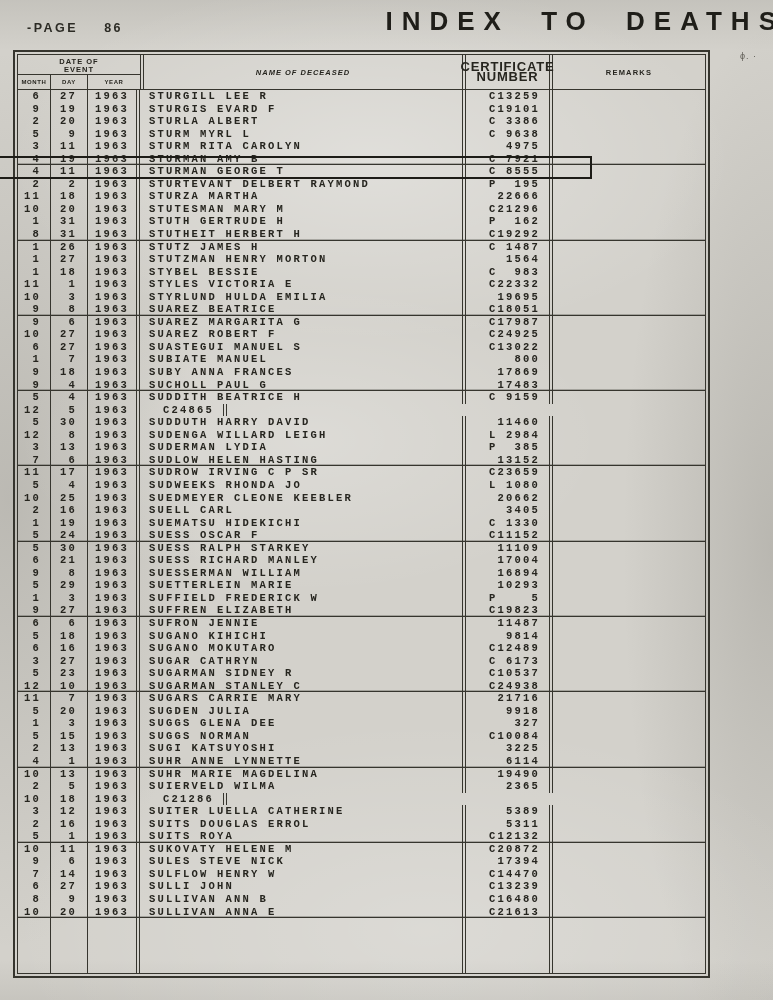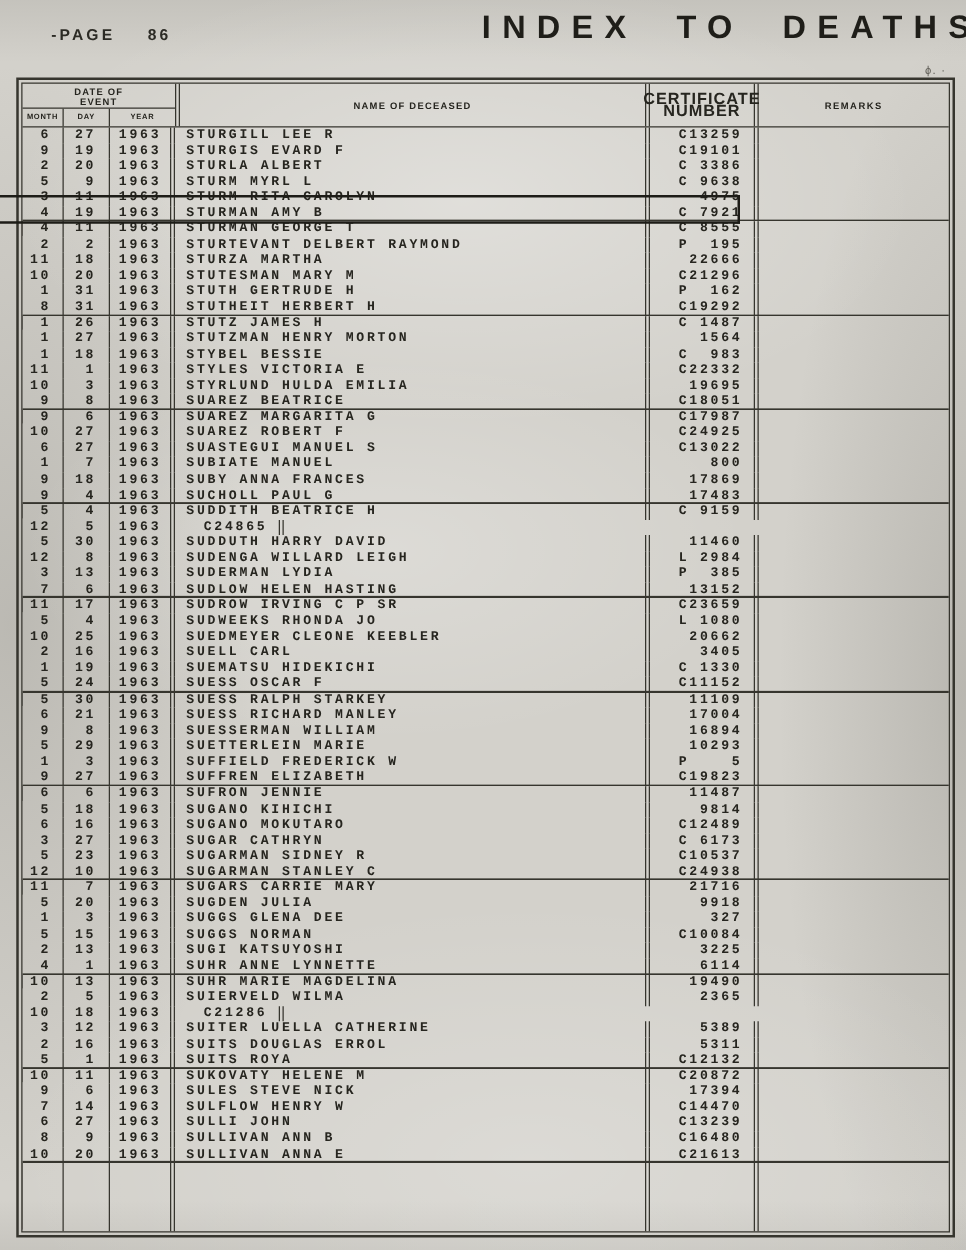--- a/index.html
+++ b/index.html
@@ -12,55 +12,55 @@
       radial-gradient(ellipse 260px 600px at 1% 50%, rgba(92,90,82,0.20), transparent 75%),
       radial-gradient(ellipse 200px 700px at 100% 55%, rgba(92,90,82,0.22), transparent 75%),
       linear-gradient(180deg, rgba(110,108,100,0.14), rgba(110,108,100,0) 5%, rgba(110,108,100,0) 96%, rgba(110,108,100,0.12)),
       #d3d1cb;
     font-family:"Liberation Sans", sans-serif;
     color:#26251f;
   }
   
   .page-head{position:absolute;top:0;left:0;width:100%;height:60px;}
   .page-label-wrap{
-    position:absolute;left:41px;top:21px;
+    position:absolute;left:27px;top:21px;
     font-weight:700;font-size:12.5px;letter-spacing:2.5px;color:#2c2b25;
   }
   .page-number{margin-left:26px;}
   .page-title{
     position:absolute;left:12px;top:6px;width:100%;margin:0;text-align:right;
     font-size:26px;font-weight:700;letter-spacing:9px;word-spacing:15px;color:#1f1e19;
   }
   .corner-mark{
     position:absolute;right:16px;top:51px;font-size:9px;color:rgba(62,60,52,0.8);
     letter-spacing:1px;
   }
   
   .table{
-    position:absolute;left:13px;top:62px;width:751px;height:928px;
+    position:absolute;left:13px;top:50px;width:697px;height:928px;
     border:2px solid #36352e;box-sizing:border-box;
   }
   .table-inner{
     position:absolute;top:2px;left:2px;right:2px;bottom:2px;
     border:1.5px solid #36352e;display:flex;flex-direction:column;box-sizing:border-box;
   }
   
   .thead{height:35px;flex:0 0 35px;border-bottom:1.5px solid #36352e;display:flex;box-sizing:border-box;}
   .h-date{width:126px;flex:0 0 126px;display:flex;flex-direction:column;border-right:4.5px double #36352e;box-sizing:border-box;}
   .h-date-top{
     flex:0 0 20px;border-bottom:1.3px solid #36352e;display:flex;align-items:center;justify-content:center;
     font-size:7.5px;font-weight:700;letter-spacing:1px;white-space:pre-line;text-align:center;line-height:8px;padding-top:2px;box-sizing:border-box;
   }
   .h-date-sub{flex:1;display:flex;}
   .h-sub{display:flex;align-items:center;justify-content:center;font-size:6px;font-weight:700;letter-spacing:0.6px;box-sizing:border-box;}
   .h-sub.month{width:33px;flex:0 0 33px;border-right:1.3px solid #36352e;}
   .h-sub.day{width:37px;flex:0 0 37px;border-right:1.3px solid #36352e;}
   .h-sub.year{flex:1;}
   .h-name{flex:1;display:flex;align-items:center;justify-content:center;border-right:4.5px double #36352e;
-    font-size:7.5px;font-weight:700;letter-spacing:1px;box-sizing:border-box;}
+    font-size:7.5px;font-weight:700;letter-spacing:1px;box-sizing:border-box;font-style:italic;}
   .h-cert{width:87px;flex:0 0 87px;display:flex;align-items:center;justify-content:center;border-right:4.5px double #36352e;
     font-size:13px;font-weight:700;letter-spacing:0.8px;white-space:pre-line;text-align:center;line-height:10px;box-sizing:border-box;}
   .h-remarks{width:152px;flex:0 0 152px;display:flex;align-items:center;justify-content:center;
     font-size:7.5px;font-weight:700;letter-spacing:1.2px;box-sizing:border-box;}
   
   .tbody{display:flex;flex-direction:column;flex:1;}
   .row{
     display:flex;height:12.56px;flex:0 0 12.56px;
     font-family:"Liberation Mono","DejaVu Sans Mono",monospace;
     font-size:10.5px;font-weight:700;letter-spacing:2.2px;line-height:12.3px;

